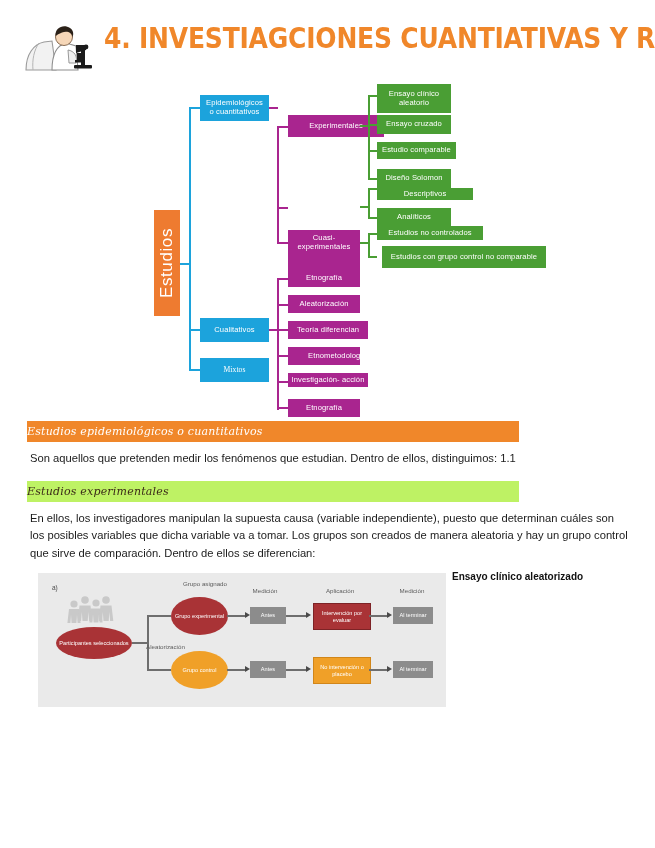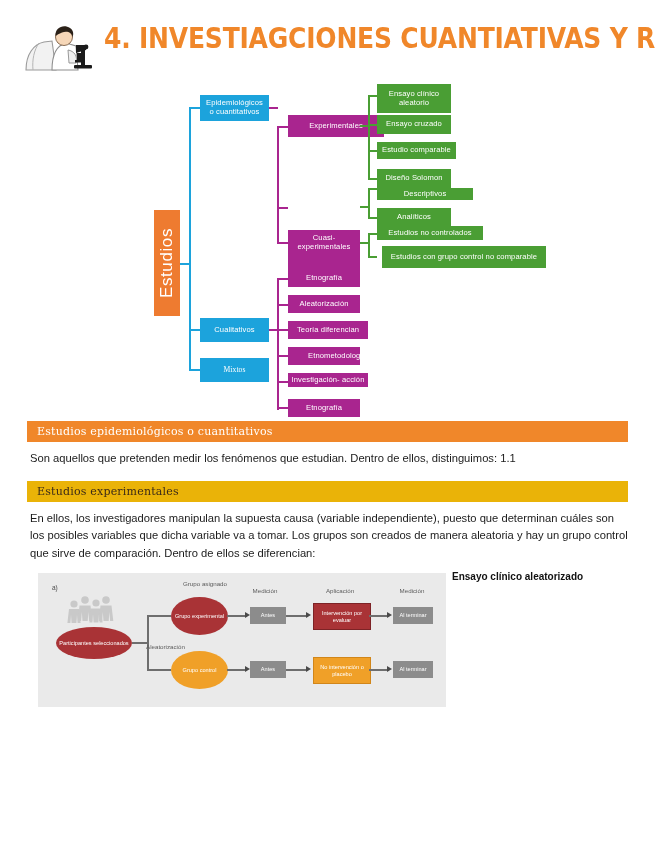--- a/index.html
+++ b/index.html
@@ -53,29 +53,30 @@
     transform:rotate(180deg);
     font-size:17px;
     letter-spacing:0.6px;
   }
 
   .conn{position:absolute;background:transparent;}
   .conn.blue{border-color:#1CA3DC;}
 
   
   .sec-bar{
-    position:absolute;left:27px;width:601px;height:21px;
+    position:absolute;left:27px;width:492px;height:21px;
     display:flex;align-items:center;
-    box-sizing:border-box;padding-left:10px;
+    box-sizing:border-box;padding-left:0;
     font-family:"DejaVu Serif",serif;
+    font-style:italic;
     font-size:11px;
     letter-spacing:0.2px;
   }
   .sec-orange{background:#F0872A;color:#ffffff;}
-  .sec-peach{background:#eab308;color:#3B2A18;}
+  .sec-peach{background:#bef264;color:#3B2A18;}
 
   .para{
     position:absolute;left:30px;width:598px;
     font-size:11.2px;
     color:#1b1b1b;
     line-height:1.55;
     font-family:"Liberation Sans",sans-serif;
   }
 
   

